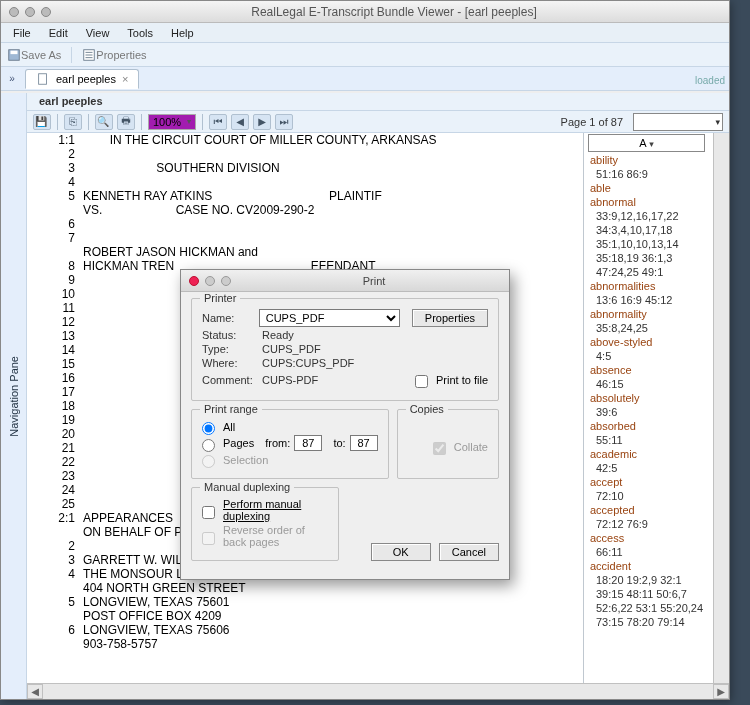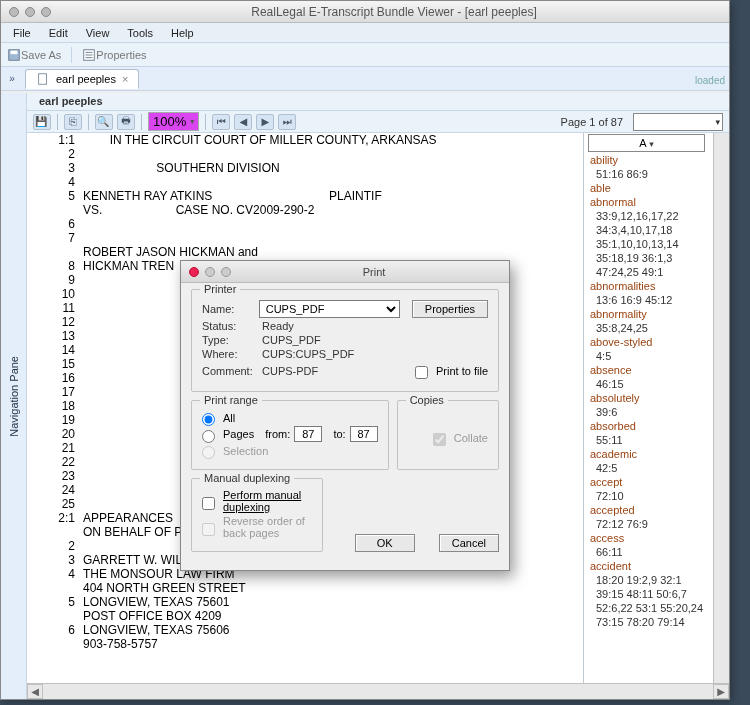--- a/index.html
+++ b/index.html
@@ -24,21 +24,21 @@
 
 .contentwrap { position:absolute; top:92px; left:0; right:0; bottom:0; display:flex; }
 .navpane { width:26px; background:#e4eefb; border-right:1px solid #c7d6e6; display:flex; align-items:center; justify-content:center; }
 .navpane span { writing-mode:vertical-rl; transform:rotate(180deg); font-size:11px; color:#234; }
 
 .mainarea { flex:1; display:flex; flex-direction:column; }
 .breadcrumb { height:18px; background:#eaf2fa; border-bottom:1px solid #c7d6e6; font-size:11px; font-weight:bold; color:#333; padding:2px 12px;}
 .toolbar2 { height:22px; background:#eaf2fa; border-bottom:1px solid #c7d6e6; display:flex; align-items:center; font-size:11px; padding:0 6px; gap:4px;}
 .toolbar2 .ico { width:18px; height:16px; background:#d6e4f3; border:1px solid #b0c0d0; border-radius:2px; display:inline-flex; align-items:center; justify-content:center; font-size:10px; color:#456;}
 .toolbar2 .sep { width:1px; height:16px; background:#b0c0d0; margin:0 2px;}
-.zoom { background:#d946ef; border:1px solid #aaa; padding:1px 4px; font-size:13px; min-width:48px; display:inline-flex; align-items:center; gap:4px;text-align:right;}
+.zoom { background:#a21caf; border:1px solid #aaa; padding:1px 4px; font-size:11px; min-width:48px; display:inline-flex; align-items:center; gap:4px;text-align:right;}
 .zoom::after { content:"▾"; font-size:8px; color:#555; margin-left:auto;}
 .pageinfo { margin-left:auto; margin-right:6px; color:#333; font-size:11px; }
 .searchdd { width:90px; background:#fff; border:1px solid #888; height:18px; display:flex; align-items:center; justify-content:flex-end; padding-right:2px;}
 .searchdd::after { content:"▾"; font-size:9px; color:#333;}
 
 .docrow { flex:1; display:flex; overflow:hidden; }
 .doc { flex:1; background:#fff; overflow:hidden; position:relative; font-family:"Courier New",monospace; font-size:12px; }
 .doc .line { display:flex; }
 .doc .ln { width:56px; text-align:right; color:#000; padding-right:8px; }
 .doc .tx { white-space:pre; color:#000; }
@@ -46,21 +46,21 @@
 .idxhdr { display:flex; align-items:center; justify-content:center; height:18px; border:1px solid #888; margin:1px 8px 1px 4px; font-size:11px; background:#fff;}
 .idxhdr span::after { content:" ▾"; font-size:9px; color:#444; }
 .index .term { color:#941; padding:0 6px; line-height:14px; font-size:11px;}
 .index .refs { color:#333; padding:0 6px 0 12px; line-height:14px; font-size:11px;}
 .scrollbar-v { width:16px; background:#e8e8e8; border-left:1px solid #c0c0c0;}
 .hsbar { height:16px; background:#e8e8e8; border-top:1px solid #c0c0c0; display:flex; }
 .hsbar .arr { width:16px; display:flex; align-items:center; justify-content:center; font-size:10px; color:#666; border:1px solid #c0c0c0;}
 .hsbar .track { flex:1; }
 
 
-.dialog { position:absolute; left:180px; top:260px; width:330px; background:#efefef; border:1px solid #888; box-shadow:4px 6px 14px rgba(0,0,0,.4); font-size:11px;}
+.dialog { position:absolute; left:180px; top:269px; width:330px; background:#efefef; border:1px solid #888; box-shadow:4px 6px 14px rgba(0,0,0,.4); font-size:11px;}
 .dlg-title { height:22px; background:linear-gradient(#f0f0f0,#d8d8d8); display:flex; align-items:center; border-bottom:1px solid #bbb;}
 .dlg-title .dots { display:flex; gap:6px; padding:0 8px;}
 .dlg-title .dots span { width:10px; height:10px; border-radius:50%; }
 .dlg-title .dots .r { background:#e25; border:1px solid #b13;}
 .dlg-title .dots .g { background:#ccc; border:1px solid #999;}
 .dlg-title .ttl { flex:1; text-align:center; color:#444; }
 .dlg-body { padding:6px 10px 10px; }
 .group { border:1px solid #c2c2c2; border-radius:2px; padding:8px 10px 10px; margin-bottom:8px; position:relative;}
 .group .lg { position:absolute; top:-7px; left:8px; background:#efefef; padding:0 4px; color:#333;}
 .row { display:flex; align-items:center; gap:6px; margin:2px 0;}
@@ -430,19 +430,19 @@
         <span class="lg">Manual duplexing</span>
         <div class="chk-row">
             <input type="checkbox" style="">
             <span style="text-decoration:underline">Perform manual duplexing</span>
           </div>
         <div class="chk-row disabled">
             <input type="checkbox" disabled="" style="">
             <span>Reverse order of back pages</span>
           </div>
       </div>
-      <div style="display:flex; gap:24px; padding-bottom:8px;margin-left:24px;">
+      <div style="display:flex; gap:8px; padding-bottom:8px;margin-left:24px;">
         <button class="btn3d" style="min-width:60px">OK</button>
         <button class="btn3d" style="min-width:60px">Cancel</button>
       </div>
     </div>
   </div>
 </div>
 
 </body></html>

